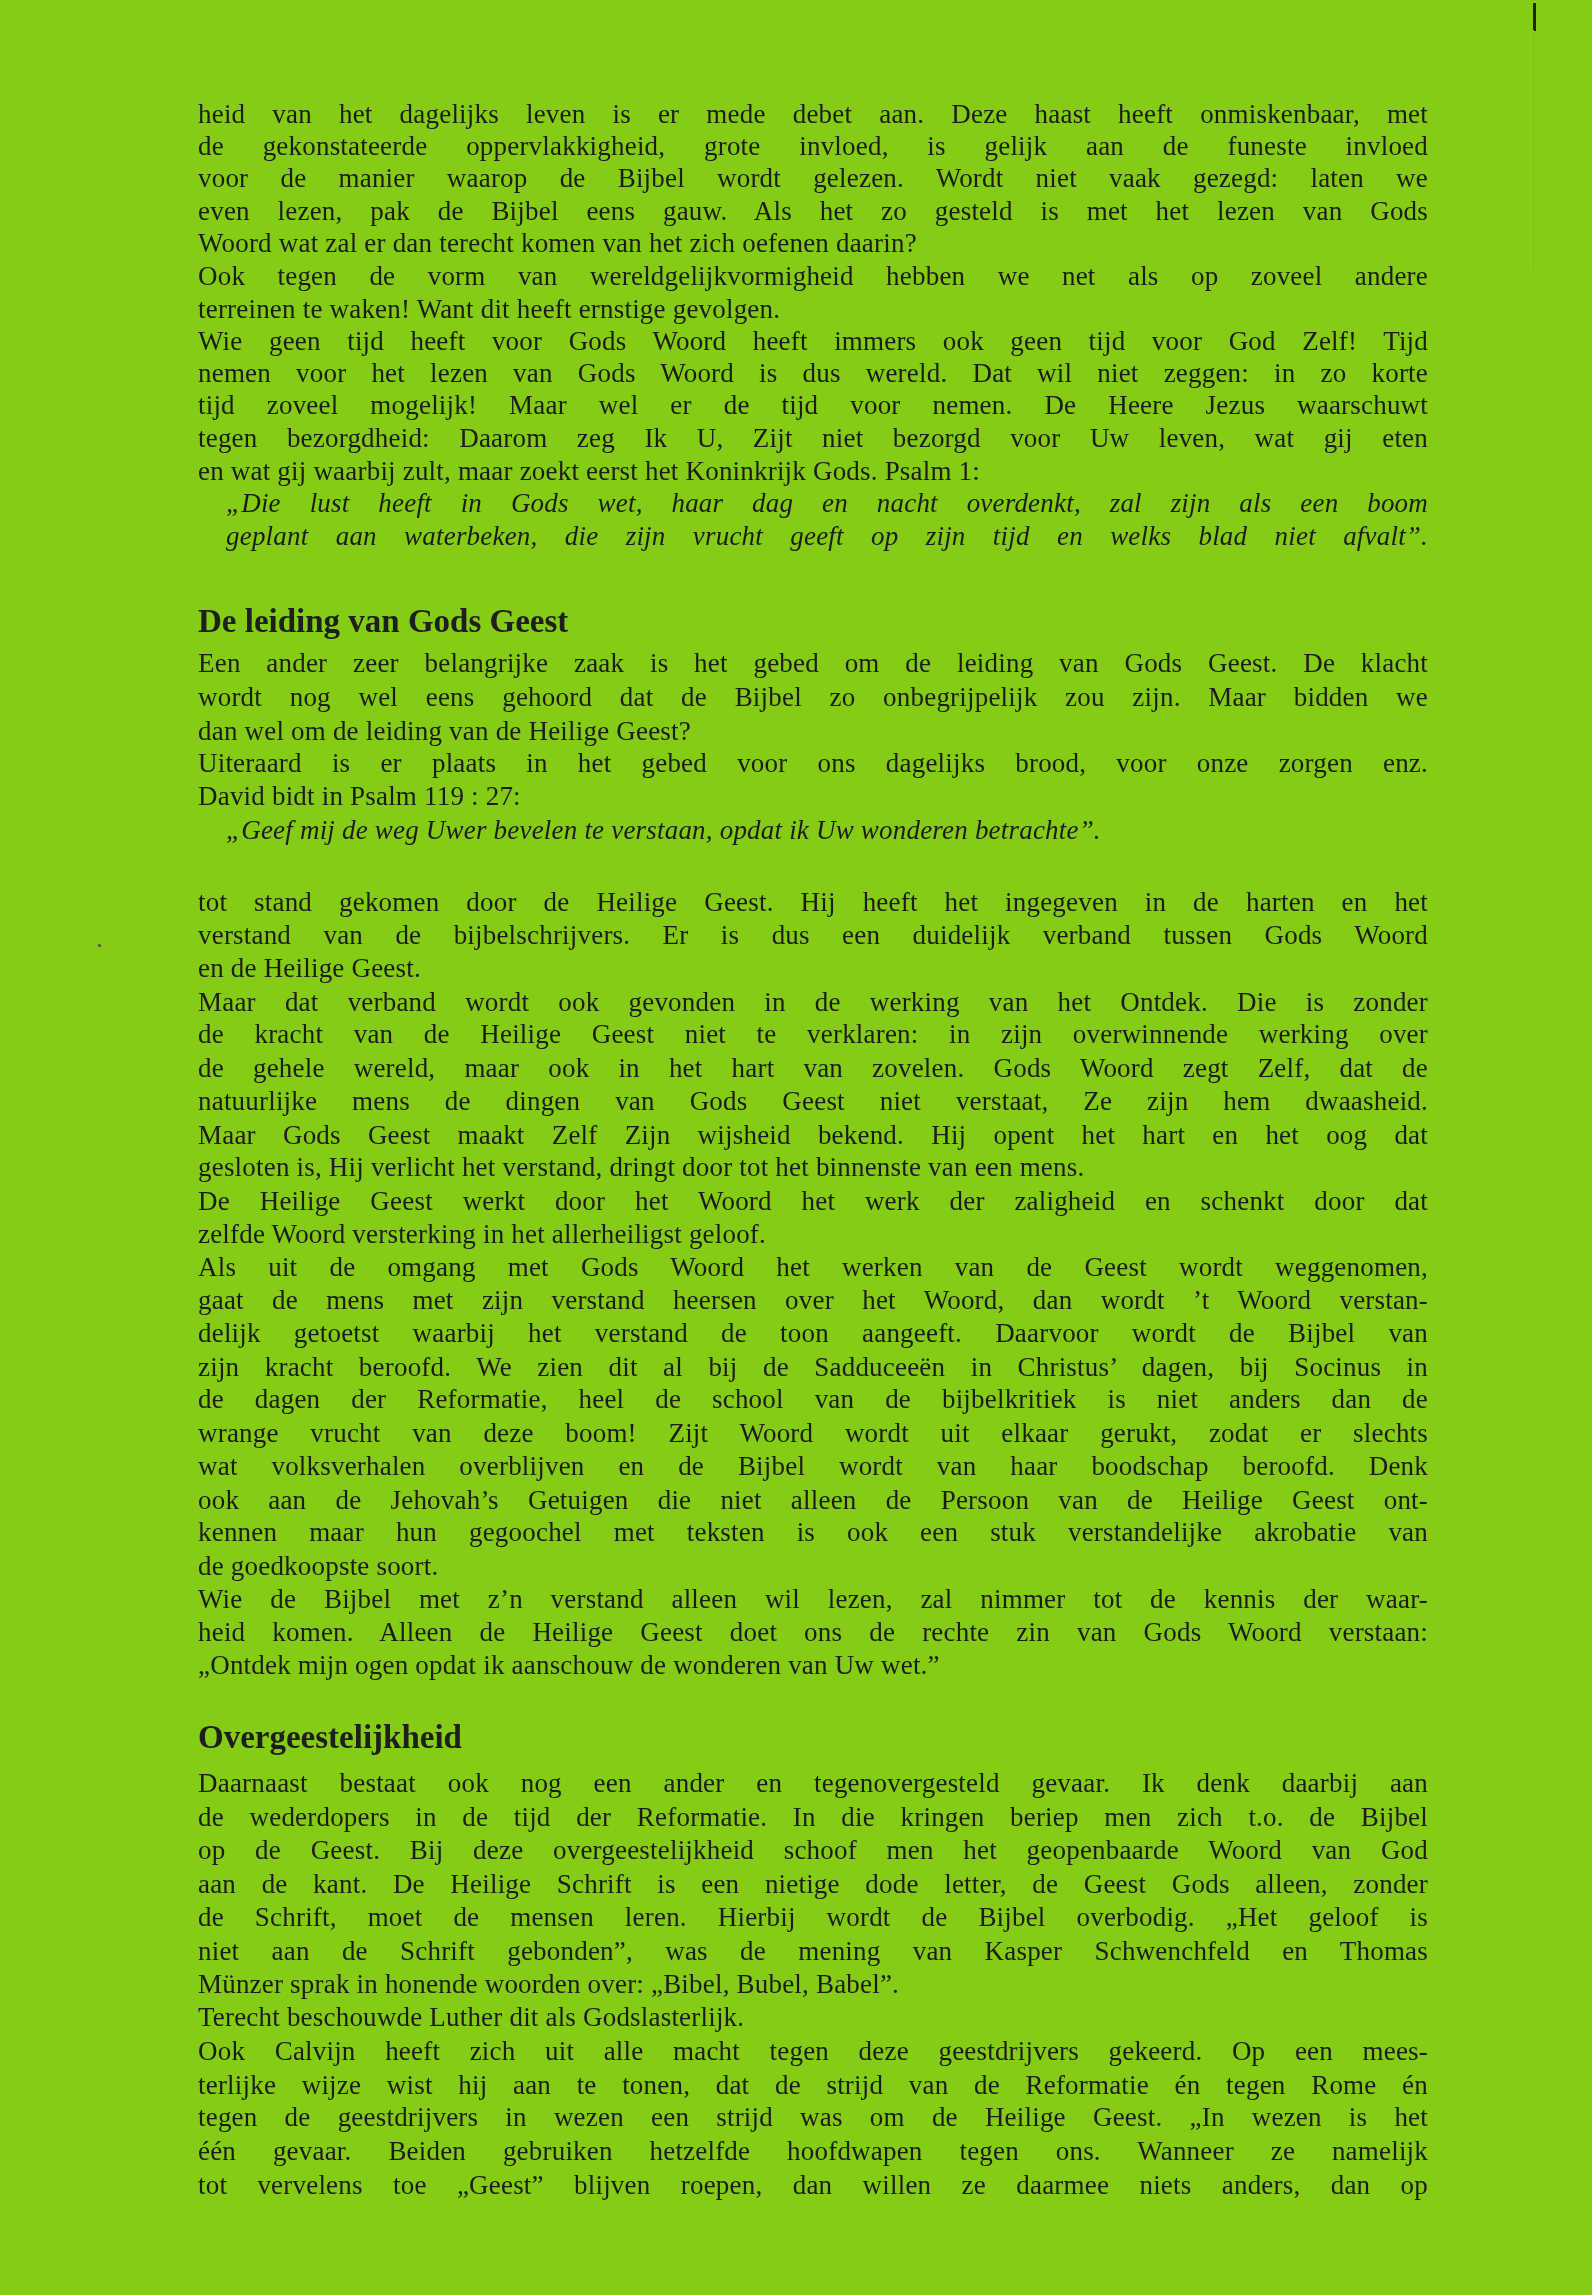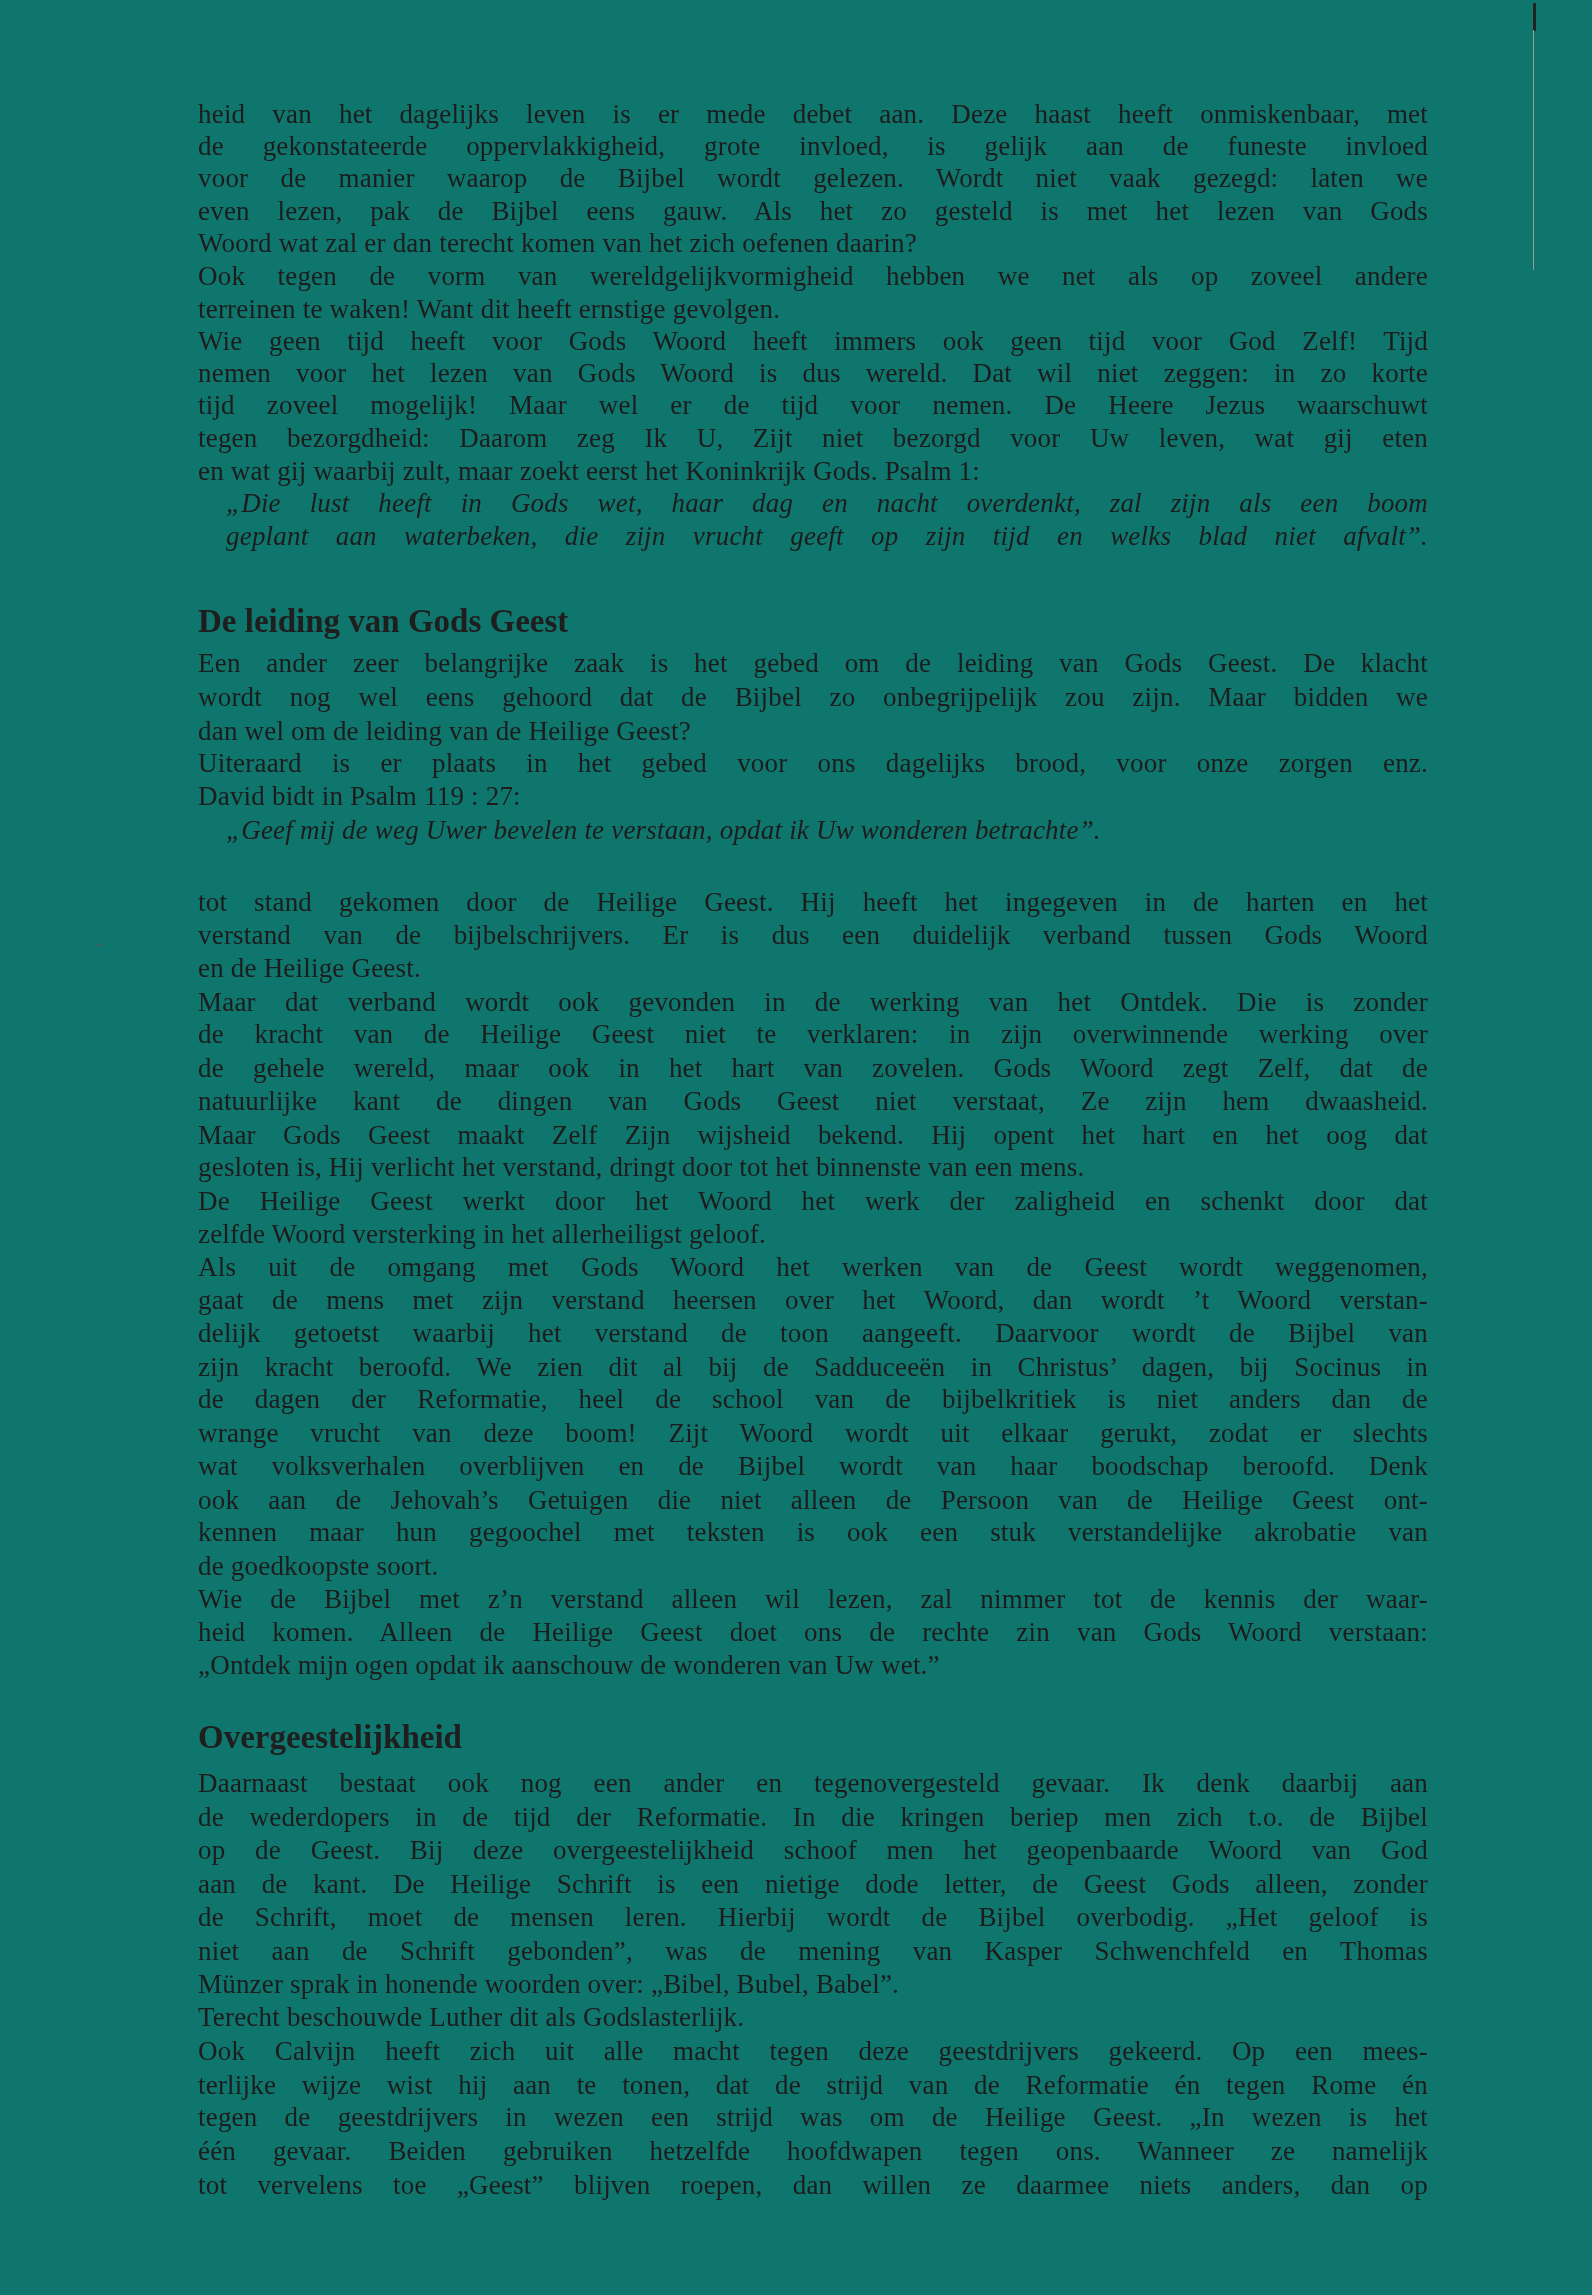--- a/index.html
+++ b/index.html
@@ -1,17 +1,17 @@
 <!DOCTYPE html>
 <html style="font-size:14px"><head>
 <meta charset="utf-8">
 <style>
   html, body { margin: 0; padding: 0; background: #ffffff; }
   body { width: 1592px; height: 2295px; position: relative; overflow: hidden; }
-  .page { position: absolute; left: 0; top: 0; width: 1592px; height: 2295px; background: #0f766e; }
+  .page { position: absolute; left: 0; top: 0; width: 1592px; height: 2295px; background: #84cc16; }
   .ln {
     position: absolute;
     left: 198px;
     width: 1230px;
     height: 35px;
     font-family: "Liberation Serif", "DejaVu Serif", serif;
     font-size: 27px;
     line-height: 35px;
     color: #1c1c1c;
     white-space: nowrap;
@@ -66,21 +66,21 @@
   <div class="ln" style="top:746px">Uiteraard is er plaats in het gebed voor ons dagelijks brood, voor onze zorgen enz.</div>
   <div class="ln last" style="top:779px">David bidt in Psalm 119 : 27:</div>
   <div class="ln q last" style="top:813px">„Geef mij de weg Uwer bevelen te verstaan, opdat ik Uw wonderen betrachte”.</div>
 
   <div class="ln" style="top:885px">tot stand gekomen door de Heilige Geest. Hij heeft het ingegeven in de harten en het</div>
   <div class="ln" style="top:918px">verstand van de bijbelschrijvers. Er is dus een duidelijk verband tussen Gods Woord</div>
   <div class="ln last" style="top:951px">en de Heilige Geest.</div>
   <div class="ln" style="top:985px">Maar dat verband wordt ook gevonden in de werking van het Ontdek. Die is zonder</div>
   <div class="ln" style="top:1017px">de kracht van de Heilige Geest niet te verklaren: in zijn overwinnende werking over</div>
   <div class="ln" style="top:1051px">de gehele wereld, maar ook in het hart van zovelen. Gods Woord zegt Zelf, dat de</div>
-  <div class="ln" style="top:1084px">natuurlijke kant de dingen van Gods Geest niet verstaat, Ze zijn hem dwaasheid.</div>
+  <div class="ln" style="top:1084px">natuurlijke mens de dingen van Gods Geest niet verstaat, Ze zijn hem dwaasheid.</div>
   <div class="ln" style="top:1118px">Maar Gods Geest maakt Zelf Zijn wijsheid bekend. Hij opent het hart en het oog dat</div>
   <div class="ln last" style="top:1150px">gesloten is, Hij verlicht het verstand, dringt door tot het binnenste van een mens.</div>
   <div class="ln" style="top:1184px">De Heilige Geest werkt door het Woord het werk der zaligheid en schenkt door dat</div>
   <div class="ln last" style="top:1217px">zelfde Woord versterking in het allerheiligst geloof.</div>
   <div class="ln" style="top:1250px">Als uit de omgang met Gods Woord het werken van de Geest wordt weggenomen,</div>
   <div class="ln" style="top:1283px">gaat de mens met zijn verstand heersen over het Woord, dan wordt ’t Woord verstan-</div>
   <div class="ln" style="top:1316px">delijk getoetst waarbij het verstand de toon aangeeft. Daarvoor wordt de Bijbel van</div>
   <div class="ln" style="top:1350px">zijn kracht beroofd. We zien dit al bij de Sadduceeën in Christus’ dagen, bij Socinus in</div>
   <div class="ln" style="top:1382px">de dagen der Reformatie, heel de school van de bijbelkritiek is niet anders dan de</div>
   <div class="ln" style="top:1416px">wrange vrucht van deze boom! Zijt Woord wordt uit elkaar gerukt, zodat er slechts</div>

